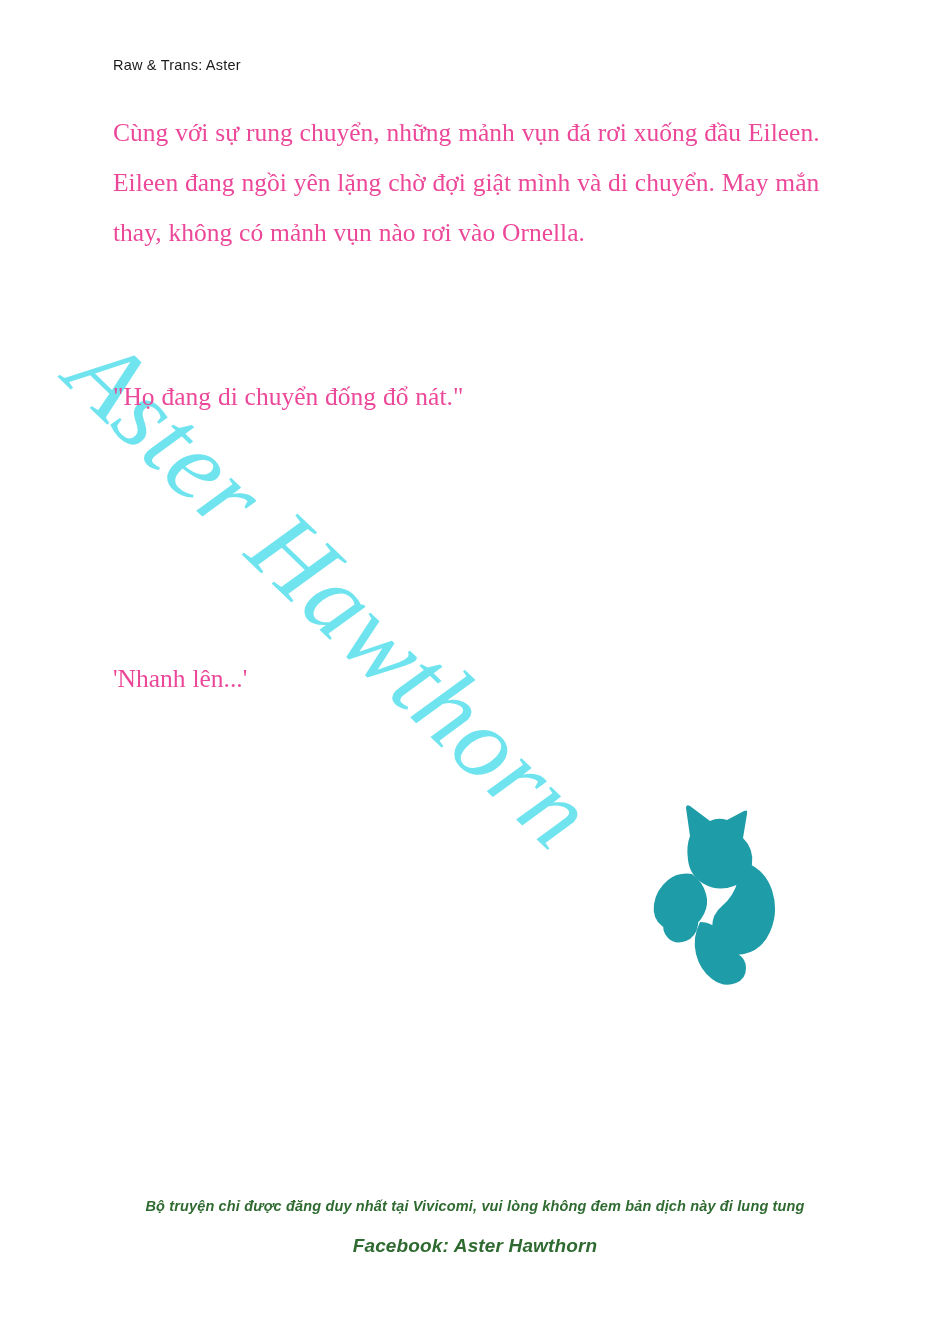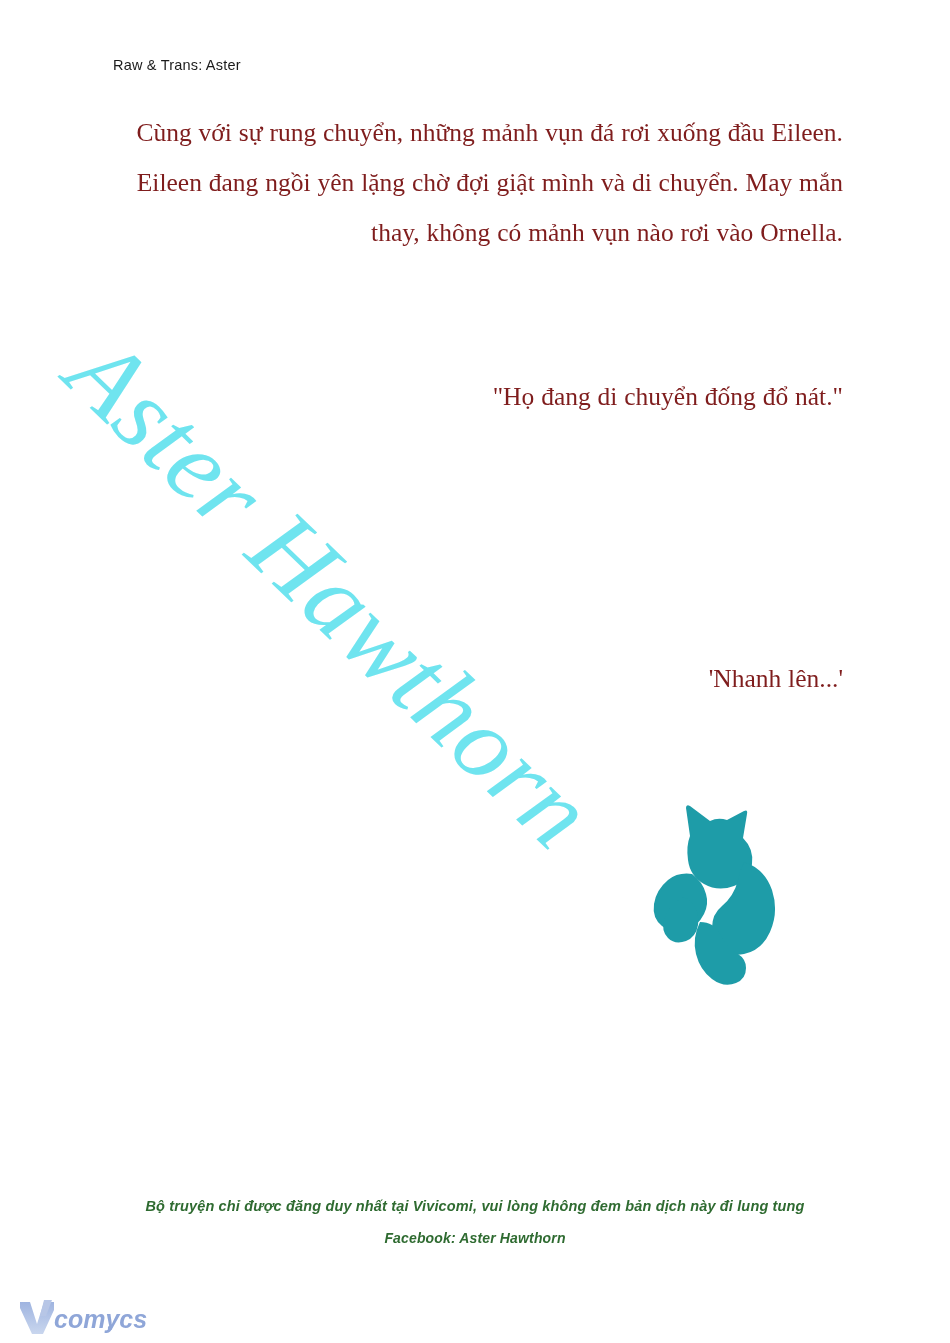--- a/index.html
+++ b/index.html
@@ -39,23 +39,23 @@
     position: absolute;
     left: 113px;
     top: 108px;
     width: 730px;
     z-index: 3;
   }
   .para {
     font-family: "Liberation Serif", "DejaVu Serif", serif;
     font-size: 25.5px;
     line-height: 50px;
-    color: #7f1d1d;
+    color: #ec4899;
     margin: 0 0 48px 0;
-    text-align: right;
+    text-align: left;
     word-spacing: 0.5px;
   }
   .para:last-child { margin-bottom: 0; }
 
   
   .gap-a { height: 66px; }
   .gap-b { height: 62px; }
   .gap-c { height: 60px; }
   .gap-d { height: 62px; }
 
@@ -109,21 +109,21 @@
     color: #2f6b31;
     z-index: 4;
   }
   .footer-line {
     font-size: 14.5px;
     line-height: 32px;
     letter-spacing: 0.15px;
     white-space: nowrap;
   }
   .footer-line.l2 { font-size: 14px; }
-  .footer-line.l3 { font-size: 14px; }
+  .footer-line.l3 { font-size: 19px; margin-top: 8px; }
 
   
   .brand-logo {
     position: absolute;
     left: 14px;
     top: 1294px;
     width: 150px;
     height: 48px;
     z-index: 4;
   }
@@ -166,30 +166,14 @@
                  Q48 135 50 123 Q52 110 44 101 Q39 95 34 96 Z"></path>
       </g>
     </svg>
   </div>
 
   <div class="footer-notice">
     <div class="footer-line l1">Bộ truyện chỉ được đăng duy nhất tại Vivicomi, vui lòng không đem bản dịch này đi lung tung</div>
     <div class="footer-line l3">Facebook: Aster Hawthorn</div>
   </div>
 
-  <div class="brand-logo">
-    <svg viewBox="0 0 150 48" xmlns="http://www.w3.org/2000/svg">
-      <defs>
-        <linearGradient id="vgrad" x1="0" y1="0" x2="0" y2="1">
-          <stop offset="0%" stop-color="#9fb4e0"></stop>
-          <stop offset="100%" stop-color="#c9d6ee"></stop>
-        </linearGradient>
-      </defs>
-      <path d="M6 8 L16 8 L23 30 L30 8 L40 8 L40 16 L29 40 L18 40 L6 14 Z" fill="url(#vgrad)"></path>
-      <path d="M30 6 L38 6 L32 22 L26 22 Z" fill="#b7c6e6"></path>
-      <g fill="#8fa6d8" font-family="Liberation Sans, DejaVu Sans, sans-serif" font-size="25" font-weight="bold" font-style="italic">
-        <text x="40" y="34">comycs</text>
-      </g>
-      <circle cx="96" cy="34" r="2.2" fill="#8fa6d8"></circle>
-    </svg>
-  </div>
 
 </div>
 
 </body></html>

